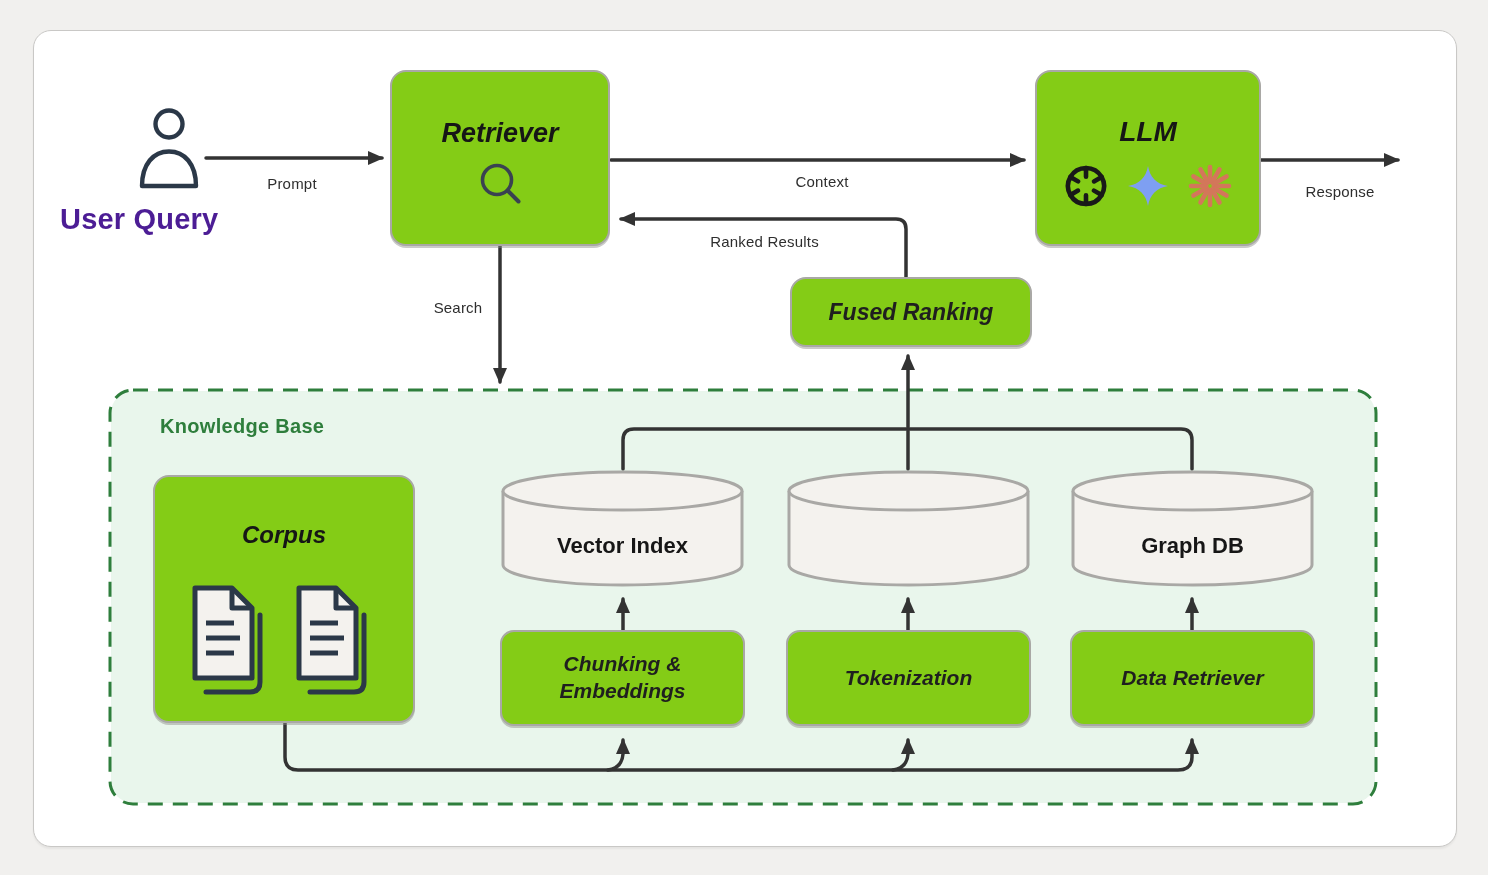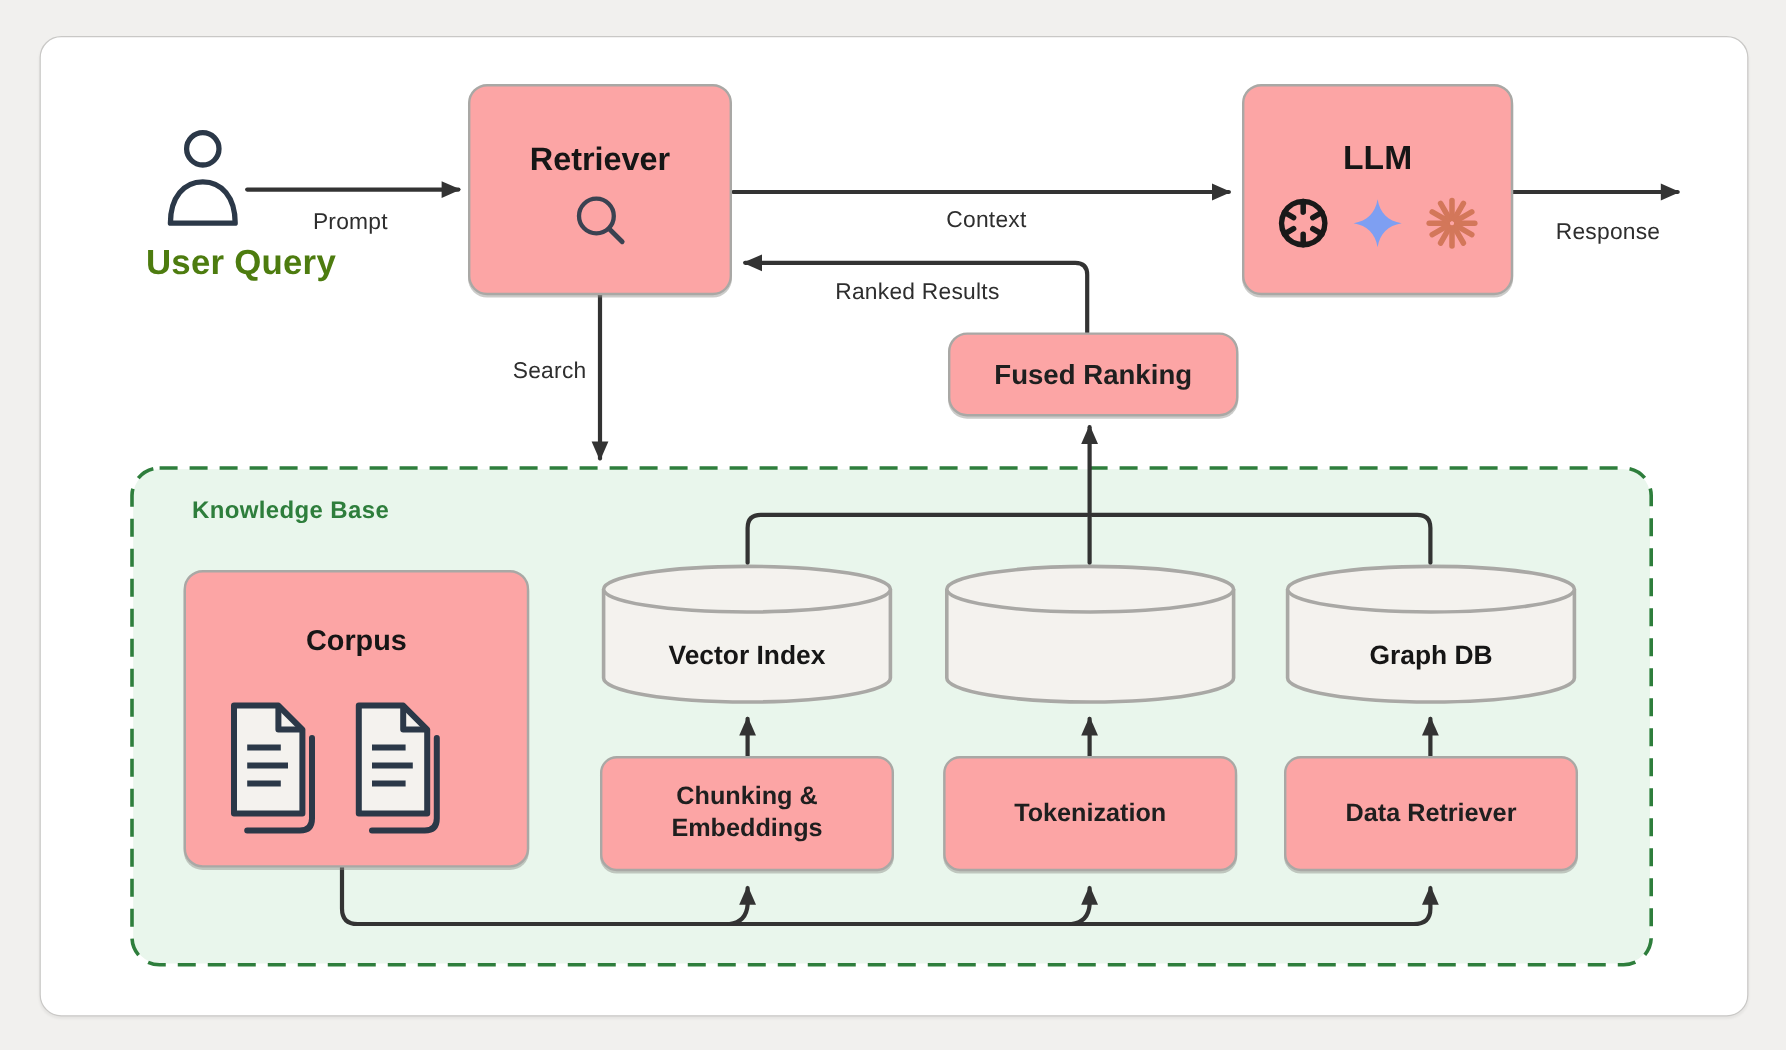--- a/index.html
+++ b/index.html
@@ -20,54 +20,55 @@
     position:absolute;left:111px;top:391px;width:1264px;height:412px;
     background:#e9f6ec;border-radius:22px;z-index:1;
   }
   .kb-title{
     position:absolute;left:49px;top:24px;
     font-size:20px;font-weight:bold;color:#2e7e3c;letter-spacing:.3px;
   }
   svg.edges{position:absolute;left:0;top:0;z-index:2;pointer-events:none;}
   .node{
     position:absolute;z-index:3;
-    background:#fca5a5;border:2.5px solid #a9a8a5;
+    background:#84cc16;border:2.5px solid #a9a8a5;
     box-shadow:0 2px 0 rgba(140,139,136,.45);
     box-sizing:border-box;
+    font-style:italic;
   }
   .big{border-radius:16px;}
   .small{border-radius:14px;}
   .node .title{
     text-align:center;font-weight:bold;color:#161616;
   }
   .retriever{left:390px;top:70px;width:220px;height:176px;}
   .retriever .title{padding-top:46px;font-size:27px;}
   .retriever .iconwrap{display:flex;justify-content:center;margin-top:10px;}
   .llm{left:1035px;top:70px;width:226px;height:176px;}
   .llm .title{padding-top:44px;font-size:28px;}
   .llm .iconrow{display:flex;justify-content:space-between;margin:16px 27px 0 27px;}
   .fused{left:790px;top:277px;width:242px;height:70px;display:flex;align-items:center;justify-content:center;font-size:23px;font-weight:bold;}
-  .corpus{left:153px;top:475px;width:288px;height:248px;}
+  .corpus{left:153px;top:475px;width:262px;height:248px;}
   .corpus .title{padding-top:44px;font-size:24px;}
   .corpus .docs{position:absolute;left:33px;top:108px;}
   .cyl{position:absolute;z-index:3;width:245px;height:120px;background:transparent;border:none;}
   .cyl .label{position:absolute;left:0;top:64px;width:100%;text-align:center;font-size:22px;font-weight:bold;color:#161616;}
   .cyl-vector{left:500px;top:469px;}
   .cyl-bm25{left:786px;top:469px;}
   .cyl-graph{left:1070px;top:469px;}
   .proc{width:245px;height:96px;display:flex;flex-direction:column;align-items:center;justify-content:center;font-size:21px;font-weight:bold;line-height:1.28;text-align:center;}
   .proc-chunk{left:500px;top:630px;}
   .proc-token{left:786px;top:630px;}
   .proc-enrich{left:1070px;top:630px;}
   .edge-label{
-    position:absolute;z-index:4;font-size:19px;color:#2e2e2e;text-align:center;letter-spacing:.2px;
+    position:absolute;z-index:4;font-size:15px;color:#2e2e2e;text-align:center;letter-spacing:.2px;
   }
   .user{position:absolute;left:133px;top:106px;z-index:3;}
-  .user-label{position:absolute;left:60px;top:203px;width:220px;text-align:right;
-    font-size:29px;font-weight:bold;color:#4d7c0f;z-index:3;letter-spacing:.2px;}
+  .user-label{position:absolute;left:60px;top:203px;width:220px;text-align:left;
+    font-size:29px;font-weight:bold;color:#4c1d95;z-index:3;letter-spacing:.2px;}
 </style>
 </head>
 <body>
 
 <div class="card"></div>
 
 <div class="kb">
   <div class="kb-title">Knowledge Base</div>
 </div>
 

